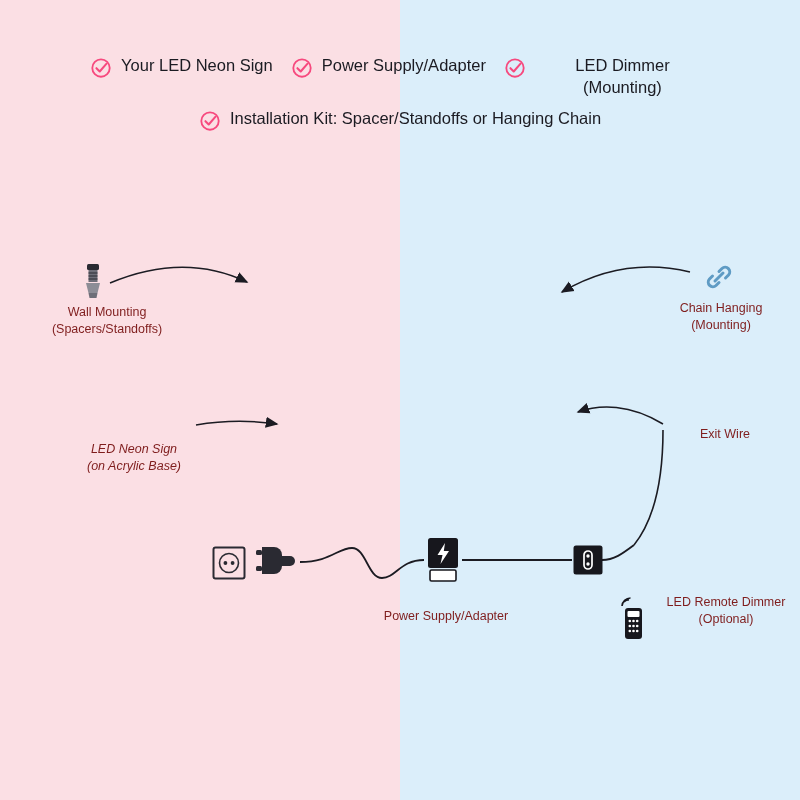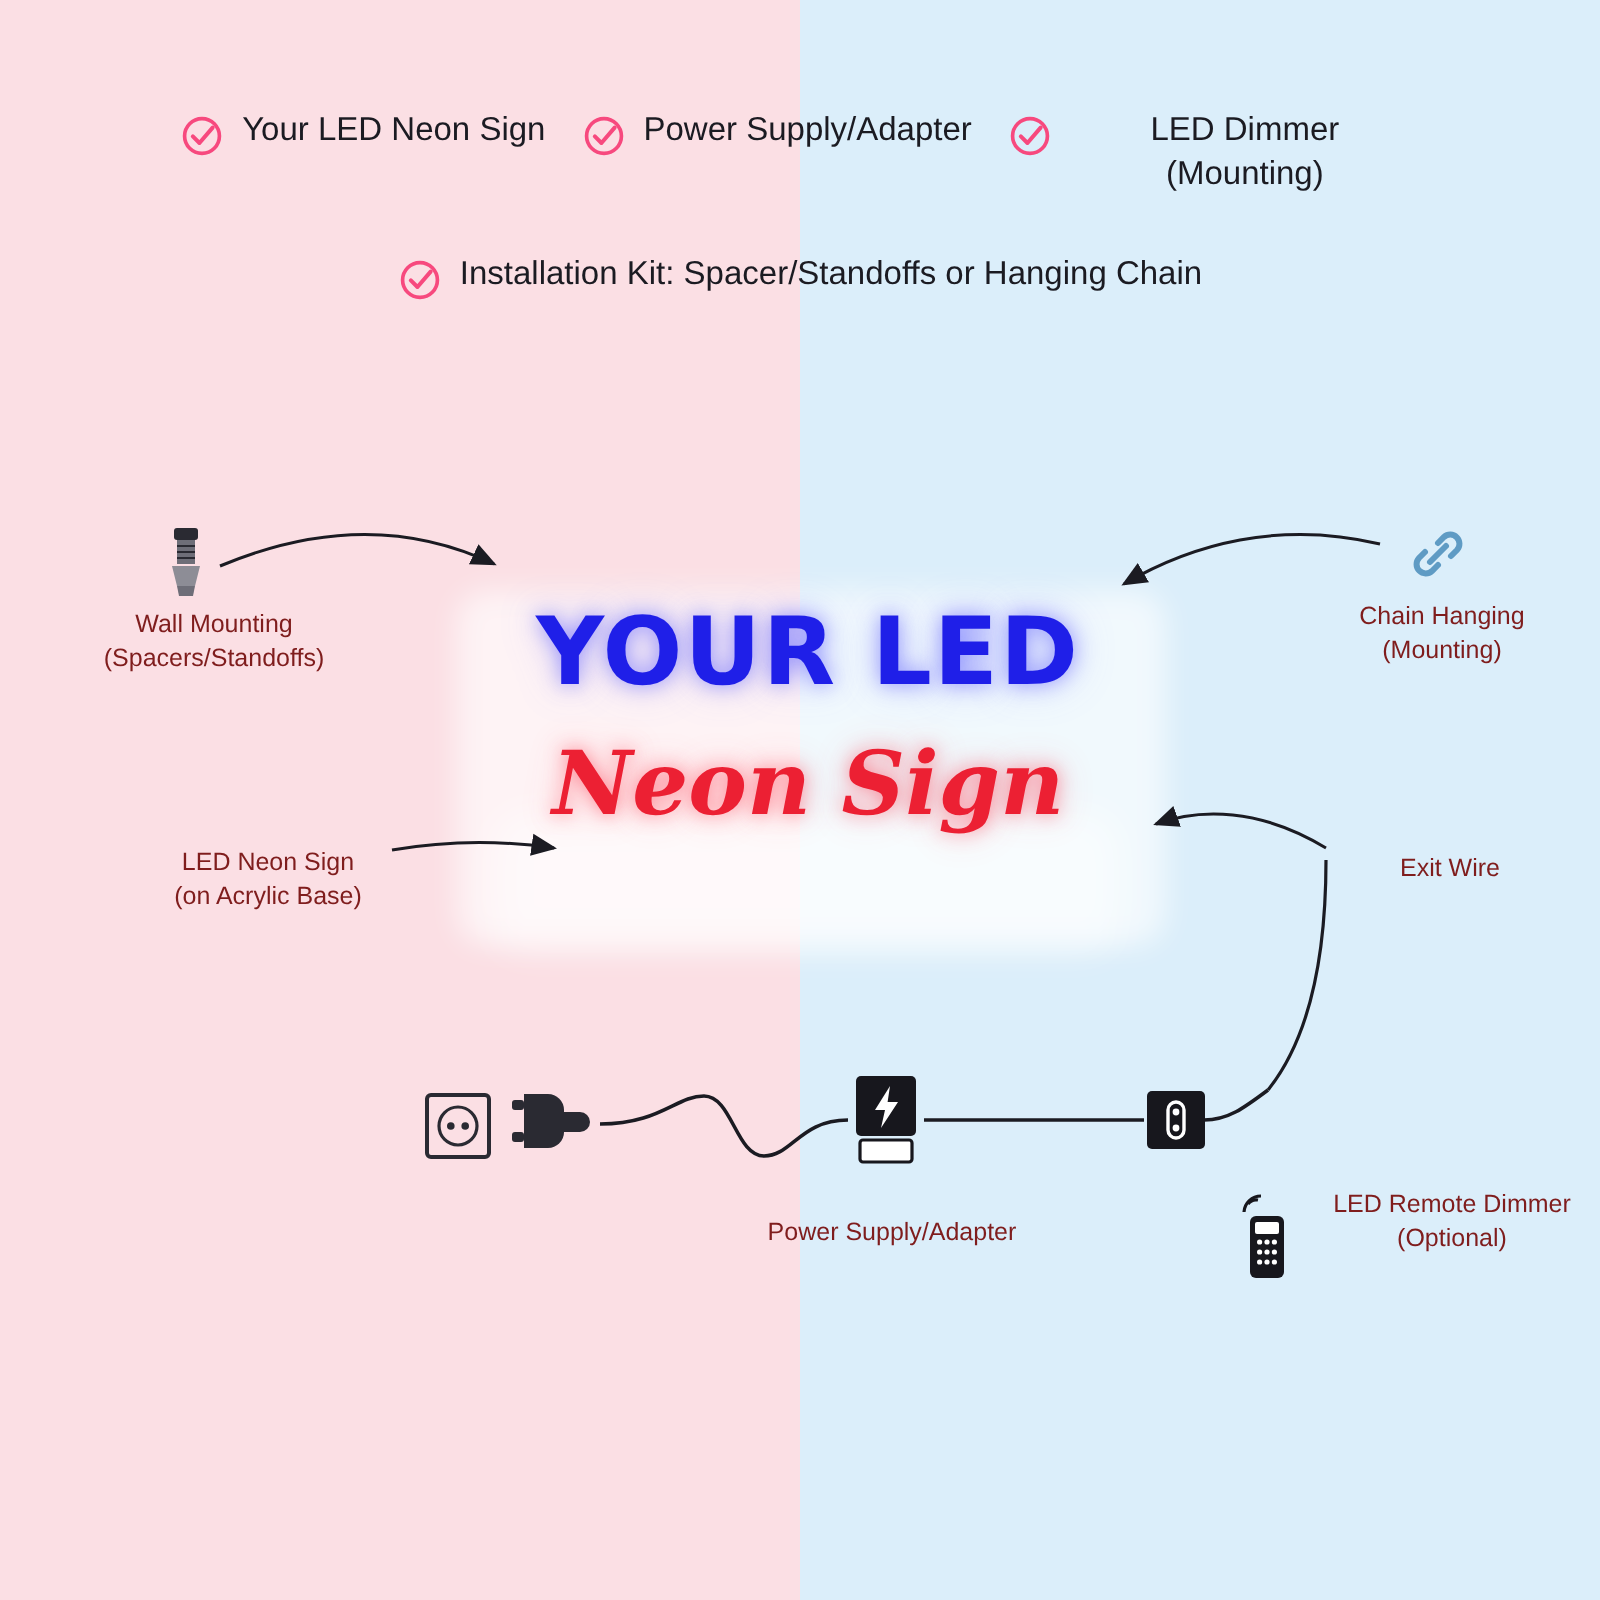--- a/index.html
+++ b/index.html
@@ -34,21 +34,21 @@
     position: absolute;
     left: 0; top: 55px;
     width: 800px;
   }
   .check-row {
     display: flex;
     justify-content: center;
     align-items: flex-start;
     gap: 18px;
   }
-  .check-row.row2 { margin-top: 28px; }
+  .check-row.row2 { margin-top: 9px; }
   .check-item {
     display: flex;
     align-items: flex-start;
     gap: 9px;
   }
   .check-icon {
     width: 22px; height: 22px;
     flex: 0 0 22px;
     margin-top: 2px;
   }
@@ -179,26 +179,20 @@
             <circle cx="12" cy="12" r="9.5" fill="none" stroke="#f7497e" stroke-width="2"></circle>
             <path d="M7 12.2 L10.6 15.8 L17.8 7.4" fill="none" stroke="#f7497e" stroke-width="2.2" stroke-linecap="round" stroke-linejoin="round"></path>
           </svg>
         </span>
         <span class="check-label wide">Installation Kit: Spacer/Standoffs or Hanging Chain</span>
       </div>
     </div>
 
   </div>
 
-  <div class="neon-wrap">
-    <div class="neon-glow"></div>
-    <div class="neon-glow2"></div>
-    <div class="neon-line1">YOUR LED</div>
-    <div class="neon-line2">Neon Sign</div>
-  </div>
 
   <svg class="overlay" viewBox="0 0 800 800">
     <defs>
       <marker id="ah" markerWidth="9" markerHeight="9" refX="7.5" refY="4.5" orient="auto">
         <path d="M0,0.8 L8.5,4.5 L0,8.2 Z" fill="#1b1b22"></path>
       </marker>
     </defs>
 
     <path d="M110,283 C160,262 205,262 247,282" fill="none" stroke="#1b1b22" stroke-width="1.5" marker-end="url(#ah)"></path>
 
@@ -286,21 +280,21 @@
       <circle cx="21.2" cy="35" r="1.3" fill="#ffffff"></circle>
     </svg>
   </div>
 
   <div class="lbl" style="left:12px; top:304px; width:190px;">Wall Mounting
 (Spacers/Standoffs)</div>
 
   <div class="lbl" style="left:648px; top:300px; width:146px;">Chain Hanging
 (Mounting)</div>
 
-  <div class="lbl" style="left:52px; top:423px; width:164px;">LED Neon Sign
+  <div class="lbl" style="left:52px; top:441px; width:164px;font-style:italic;">LED Neon Sign
 (on Acrylic Base)</div>
 
   <div class="lbl" style="left:660px; top:426px; width:90px; text-align:right;">Exit Wire</div>
 
   <div class="lbl" style="left:348px; top:608px; width:196px;">Power Supply/Adapter</div>
 
   <div class="lbl" style="left:636px; top:594px; width:180px;">LED Remote Dimmer
 (Optional)</div>
 
 </div>

